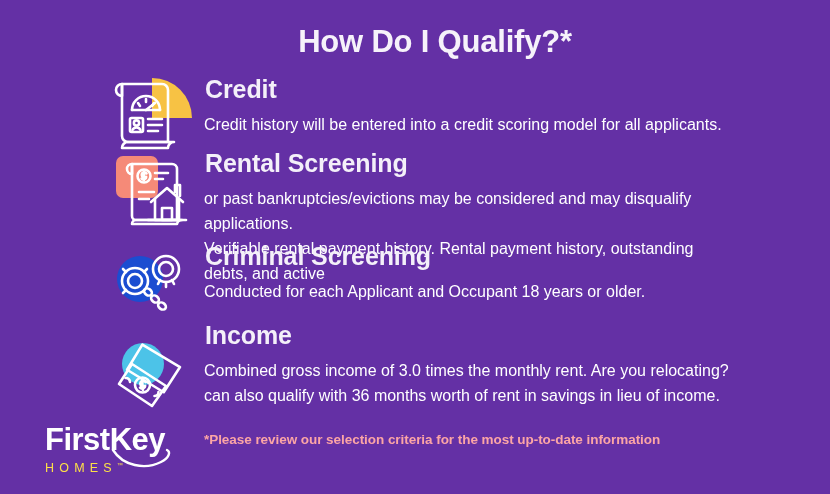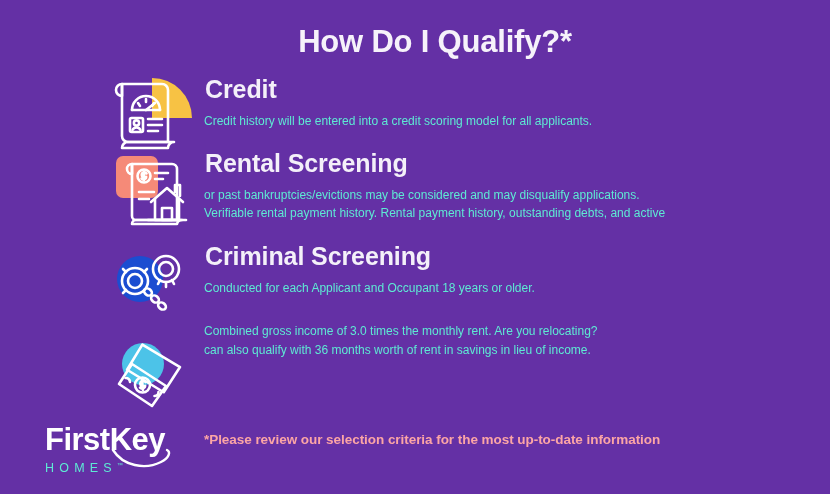--- a/index.html
+++ b/index.html
@@ -62,22 +62,22 @@
   .sec-heading {
     font-size: 25px;
     font-weight: bold;
     color: #F4F0F9;
     letter-spacing: -0.1px;
     line-height: 1.1;
     margin: 0 0 8px 1px;
   }
 
   .sec-text {
-    font-size: 12px;
-    color: #5eead4;
+    font-size: 16px;
+    color: #ffffff;
     line-height: 1.58;
     margin: 0;
     max-width: 520px;
   }
   .sec-text.wide { max-width: 525px; }
 
   
   .logo {
     position: absolute;
     left: 45px;
@@ -100,21 +100,21 @@
     left: 66px;
     top: 24px;
     width: 62px;
     height: 22px;
   }
   .logo-sub {
     margin-top: 6px;
     font-size: 12.5px;
     letter-spacing: 5.2px;
     font-weight: normal;
-    color: #5eead4;
+    color: #fde047;
     position: relative;
     display: inline-block;
   }
   .logo-tm {
     font-size: 6px;
     vertical-align: super;
     letter-spacing: 0;
     position: absolute;
     top: 1px;
     right: -6px;
@@ -234,20 +234,21 @@
           <path d="M34 8 L70 33 L52 57 L17 32 Z" transform="rotate(-4 42 32)"></path>
 
           <path d="M22 28 L56 50 L42 70 L9 48 Z"></path>
           <circle cx="32.5" cy="49" r="7.5"></circle>
           <path d="M32 44 L33 54 M35.5 46 A3 3 0 0 0 30.2 47.6 A3 3 0 0 0 35.2 49.8 A3 3 0 0 1 30 51.6"></path>
           <path d="M15.5 42 A4 4 0 0 1 20 46 M48.5 56 A4 4 0 0 1 44.5 60"></path>
         </g>
       </svg>
     </div>
     <div class="sec-body">
+      <h2 class="sec-heading">Income</h2>
       <p class="sec-text wide">Combined gross income of 3.0 times the monthly rent. Are you relocating?</p>
       <p class="sec-text wide">can also qualify with 36 months worth of rent in savings in lieu of income.</p>
     </div>
   </div>
 
   <div class="logo">
     <div class="logo-main">
       <span>FirstKey</span>
       <svg class="logo-swash" viewBox="0 0 62 22">
         <path d="M2 2 C12 18, 34 22, 50 14 C58 10, 60 4, 56 2" fill="none" stroke="#FFFFFF" stroke-width="2.4" stroke-linecap="round"></path>

